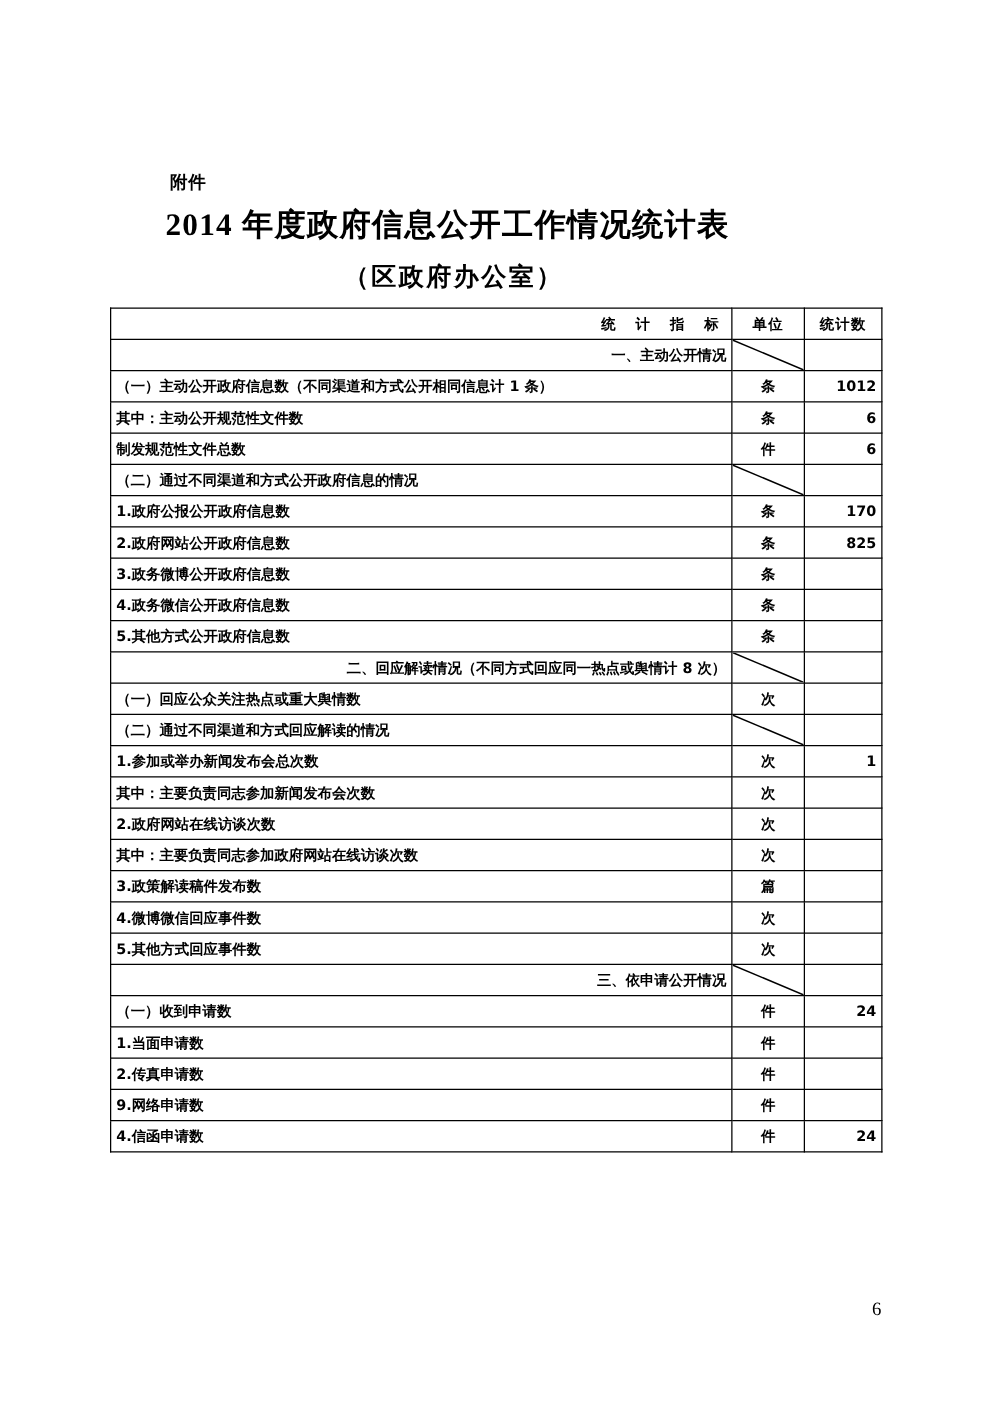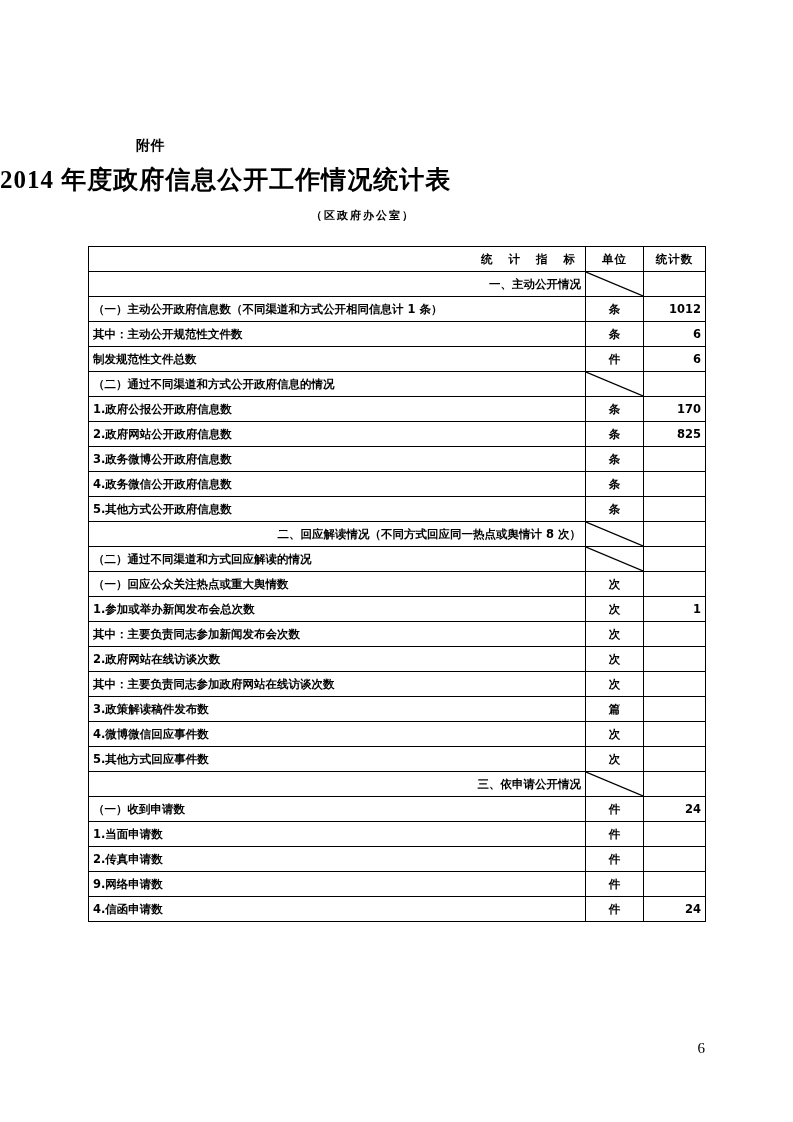--- a/index.html
+++ b/index.html
@@ -29,34 +29,34 @@
     font-size: 14px;
     font-weight: bold;
     letter-spacing: 0.5px;
     padding-left: 36px;
   }
   .doc-title {
     position: absolute;
     left: 0;
     top: 163px;
     width: 716px;
-    text-align: left;
+    text-align: center;
     font-family: "Liberation Serif", serif;
     font-size: 25px;
     font-weight: bold;
     letter-spacing: 1px;
   }
   .doc-subtitle {
     position: absolute;
     left: 0;
     top: 208px;
     width: 726px;
     text-align: center;
     font-family: "Liberation Serif", serif;
-    font-size: 11px;
+    font-size: 20px;
     font-weight: bold;
     letter-spacing: 2px;
   }
   table.stats {
     position: absolute;
     left: 88px;
     top: 246px;
     width: 617px;
     border-collapse: collapse;
     table-layout: fixed;
@@ -210,33 +210,33 @@
           <td class="slash">
             <span class="line">
               <svg viewBox="0 0 100 100" preserveAspectRatio="none">
                 <line x1="0" y1="0" x2="100" y2="100" stroke="#000" stroke-width="1.2" vector-effect="non-scaling-stroke"></line>
               </svg>
             </span>
           </td>
           <td class="val"></td>
         </tr>
         <tr>
+          <td class="lvl1">（一）回应公众关注热点或重大舆情数</td>
+          <td class="unit">次</td>
+          <td class="val"></td>
+        </tr>
+        <tr>
           <td class="lvl1">（二）通过不同渠道和方式回应解读的情况</td>
           <td class="slash">
             <span class="line">
               <svg viewBox="0 0 100 100" preserveAspectRatio="none">
                 <line x1="0" y1="0" x2="100" y2="100" stroke="#000" stroke-width="1.2" vector-effect="non-scaling-stroke"></line>
               </svg>
             </span>
           </td>
-          <td class="val"></td>
-        </tr>
-        <tr>
-          <td class="lvl1">（一）回应公众关注热点或重大舆情数</td>
-          <td class="unit">次</td>
           <td class="val"></td>
         </tr>
         <tr>
           <td class="lvl2">1.参加或举办新闻发布会总次数</td>
           <td class="unit">次</td>
           <td class="val">1</td>
         </tr>
         <tr>
           <td class="lvl3">其中：主要负责同志参加新闻发布会次数</td>
           <td class="unit">次</td>

